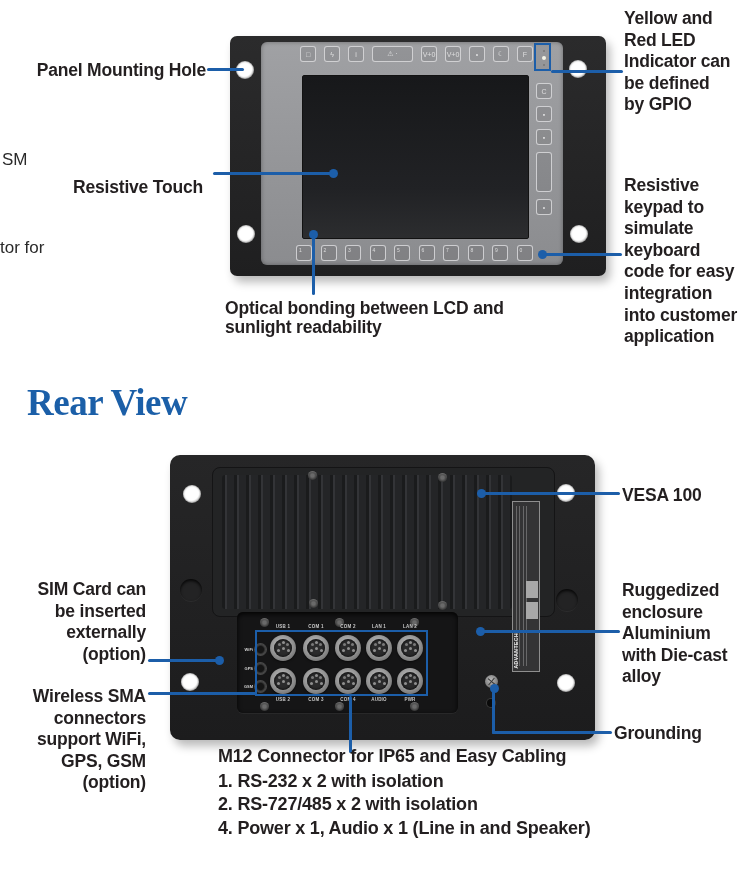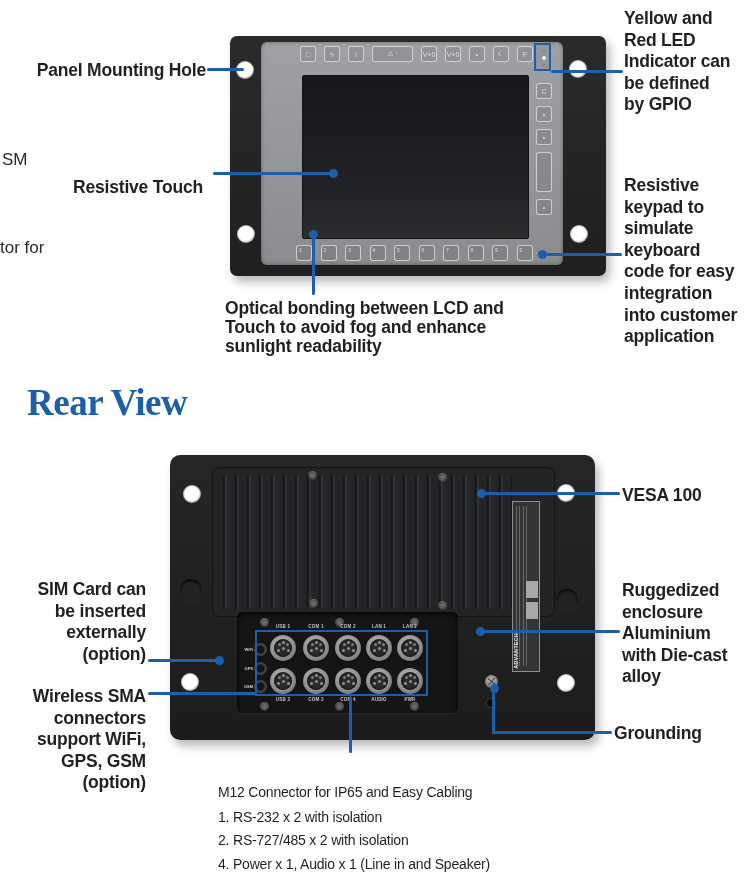--- a/index.html
+++ b/index.html
@@ -48,21 +48,21 @@
   .sticker{position:absolute;left:342px;top:46px;width:28px;height:171px;background:#343435;border:1px solid #8e8e8e;box-sizing:border-box;overflow:hidden;}
   .sticker .txtcols{position:absolute;left:3px;top:4px;width:14px;height:160px;background:repeating-linear-gradient(90deg,rgba(255,255,255,0.30) 0 1px,transparent 1px 3.5px);opacity:0.85;}
   .sticker .blk{position:absolute;left:13px;width:12px;height:17px;background:#a8a8a8;}
   .sticker .brand{position:absolute;left:0px;bottom:2px;writing-mode:vertical-rl;transform:rotate(180deg);font-size:5px;color:#eee;font-weight:700;letter-spacing:0.5px;}
   .gscrew{position:absolute;left:315px;top:220px;width:13px;height:13px;border-radius:50%;background:radial-gradient(circle at 45% 40%,#bdbdbd,#787878 70%,#3f3f3f);}
   .gscrew:before{content:"";position:absolute;left:6px;top:2px;width:1px;height:9px;background:#333;transform:rotate(40deg);}
   .gscrew:after{content:"";position:absolute;left:6px;top:2px;width:1px;height:9px;background:#333;transform:rotate(-50deg);}
   .ghole{position:absolute;left:317px;top:244px;width:8px;height:8px;border-radius:50%;background:#0a0a0a;box-shadow:0 0 0 1px #3a3a3a;}
 
   
-  .m12-block{position:absolute;left:218px;top:781px;font-weight:400;font-size:14px;letter-spacing:-0.2px;}
+  .m12-block{position:absolute;left:218px;top:745px;font-weight:700;font-size:18px;letter-spacing:-0.2px;}
   .m12-block .title{line-height:23px;margin-bottom:2px;}
   .m12-block .items div{line-height:23.3px;white-space:nowrap;}
 </style>
 </head>
 <body>
 
 <div class="canvas">
 
   <div class="front">
     <div class="bezel"></div>
@@ -129,21 +129,20 @@
       <div>keypad to</div>
       <div>simulate</div>
       <div>keyboard</div>
       <div>code for easy</div>
       <div>integration</div>
       <div>into customer</div>
       <div>application</div>
     </div>
   <div class="callout tight" style="left:225px;top:299px;width:330px;">
       <div>Optical bonding between LCD and</div>
-      <div>Touch to avoid fog and enhance</div>
       <div>sunlight readability</div>
     </div>
 
   <div class="frag" style="left:2px;top:150px;">SM</div>
   <div class="frag" style="left:0px;top:202px;margin-top:36px;">tor for</div>
 
   <div class="heading" style="left:27px;top:381px;font-family:Liberation Serif, serif;">Rear View</div>
 
   <div class="rear">
     <div class="plate">

